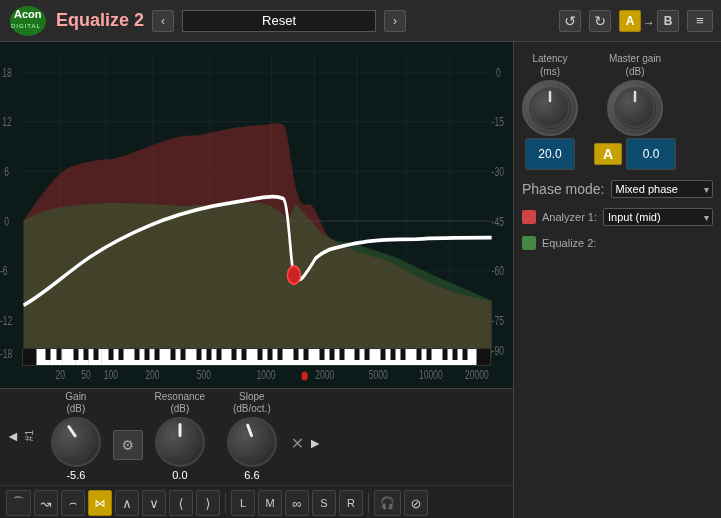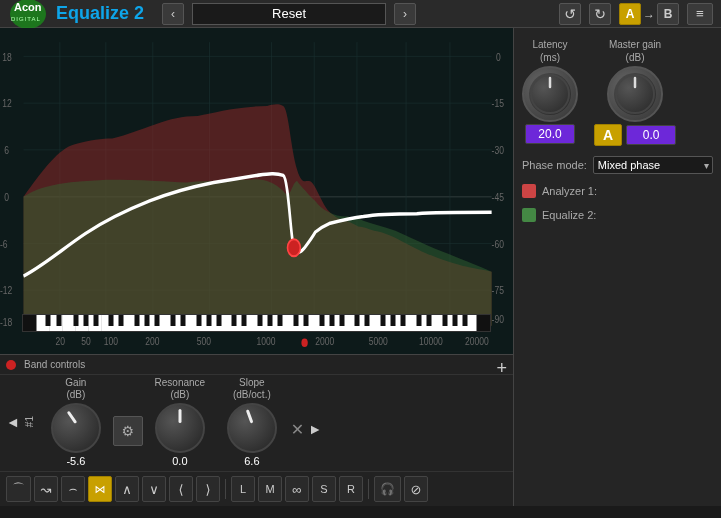--- a/index.html
+++ b/index.html
@@ -12,36 +12,35 @@
       color: #ccc;
       overflow: hidden;
     }
 
     
     .header {
       display: flex;
       align-items: center;
       background: #2a2a2a;
       border-bottom: 1px solid #444;
-      height: 28px;
+      height: 42px;
       padding: 0 8px;
       gap: 8px;
     }
     .logo-icon {
       width: 40px;
       height: 32px;
       display: flex;
       align-items: center;
       justify-content: center;
     }
     .plugin-title {
       font-size: 18px;
       font-weight: bold;
-      color: #0ea5e9;
-      margin-right: 10px;
+      color: #fca5a5;
     }
     .nav-btn {
       background: #3a3a3a;
       border: 1px solid #555;
       color: #ccc;
       width: 22px;
       height: 22px;
       display: flex;
       align-items: center;
       justify-content: center;
@@ -352,26 +351,26 @@
       position: absolute;
       width: 42px;
       height: 42px;
       border-radius: 50%;
       background: radial-gradient(circle at 35% 35%, #555, #222);
       top: 5px;
       left: 5px;
     }
 
     .value-display {
-      background: #6d28d9;
+      background: #0c4a6e;
       border: 1px solid #444;
       color: white;
       text-align: center;
       font-size: 12px;
-      padding: 2px 6px;
+      padding: 8px 6px;
       min-width: 50px;
       border-radius: 2px;
     }
 
     .ab-display {
       background: #c8a000;
       border: 1px solid #a08000;
       color: white;
       text-align: center;
       font-size: 14px;
@@ -381,21 +380,21 @@
       cursor: pointer;
     }
 
     .phase-row {
       display: flex;
       align-items: center;
       justify-content: space-between;
       gap: 6px;
     }
     .phase-label {
-      font-size: 11px;
+      font-size: 14px;
       color: #aaa;
       white-space: nowrap;
     }
     .select-wrapper {
       position: relative;
       flex: 1;
       max-width: 130px;
     }
     .select-wrapper::after {
       content: '▾';
@@ -584,25 +583,20 @@
             <line x1="39" y1="11" x2="39" y2="18"></line>
               <line x1="52" y1="11" x2="52" y2="18"></line>
               <line x1="65" y1="0" x2="65" y2="18"></line>
           </g>
         </svg>
       </div>
     </div>
 
     <div class="bottom-controls">
 
-      <div class="band-controls">
-        <div class="band-active-dot"></div>
-        <span style="font-size:10px;color:#aaa;">Band controls</span>
-        <button class="band-add-btn">+</button>
-      </div>
 
       <div class="knob-section">
         <button class="band-nav">◄</button>
         <span class="band-num">#1</span>
 
 
         <div class="knob-group">
           <div class="knob-label">Gain<br>(dB)</div>
           <div class="knob">
             <div class="knob-indicator" style="transform: translateX(-50%) rotate(-35deg);"></div>
@@ -699,20 +693,28 @@
           <option>Mixed phase</option>
           <option>Linear phase</option>
           <option>Minimum phase</option>
         </select>
       </div>
     </div>
 
     <div class="analyzer-row">
       <div class="analyzer-color" style="background:#cc4444;"></div>
       <span class="analyzer-label">Analyzer 1:</span>
+      <div class="select-wrapper">
+        <select>
+          <option>Input (mid)</option>
+          <option>Input (left)</option>
+          <option>Input (right)</option>
+          <option>Off</option>
+        </select>
+      </div>
     </div>
 
     <div class="analyzer-row">
       <div class="analyzer-color" style="background:#448844;"></div>
       <span class="analyzer-label">Equalize 2:</span>
     </div>
 
   </div>
 </div>
 

